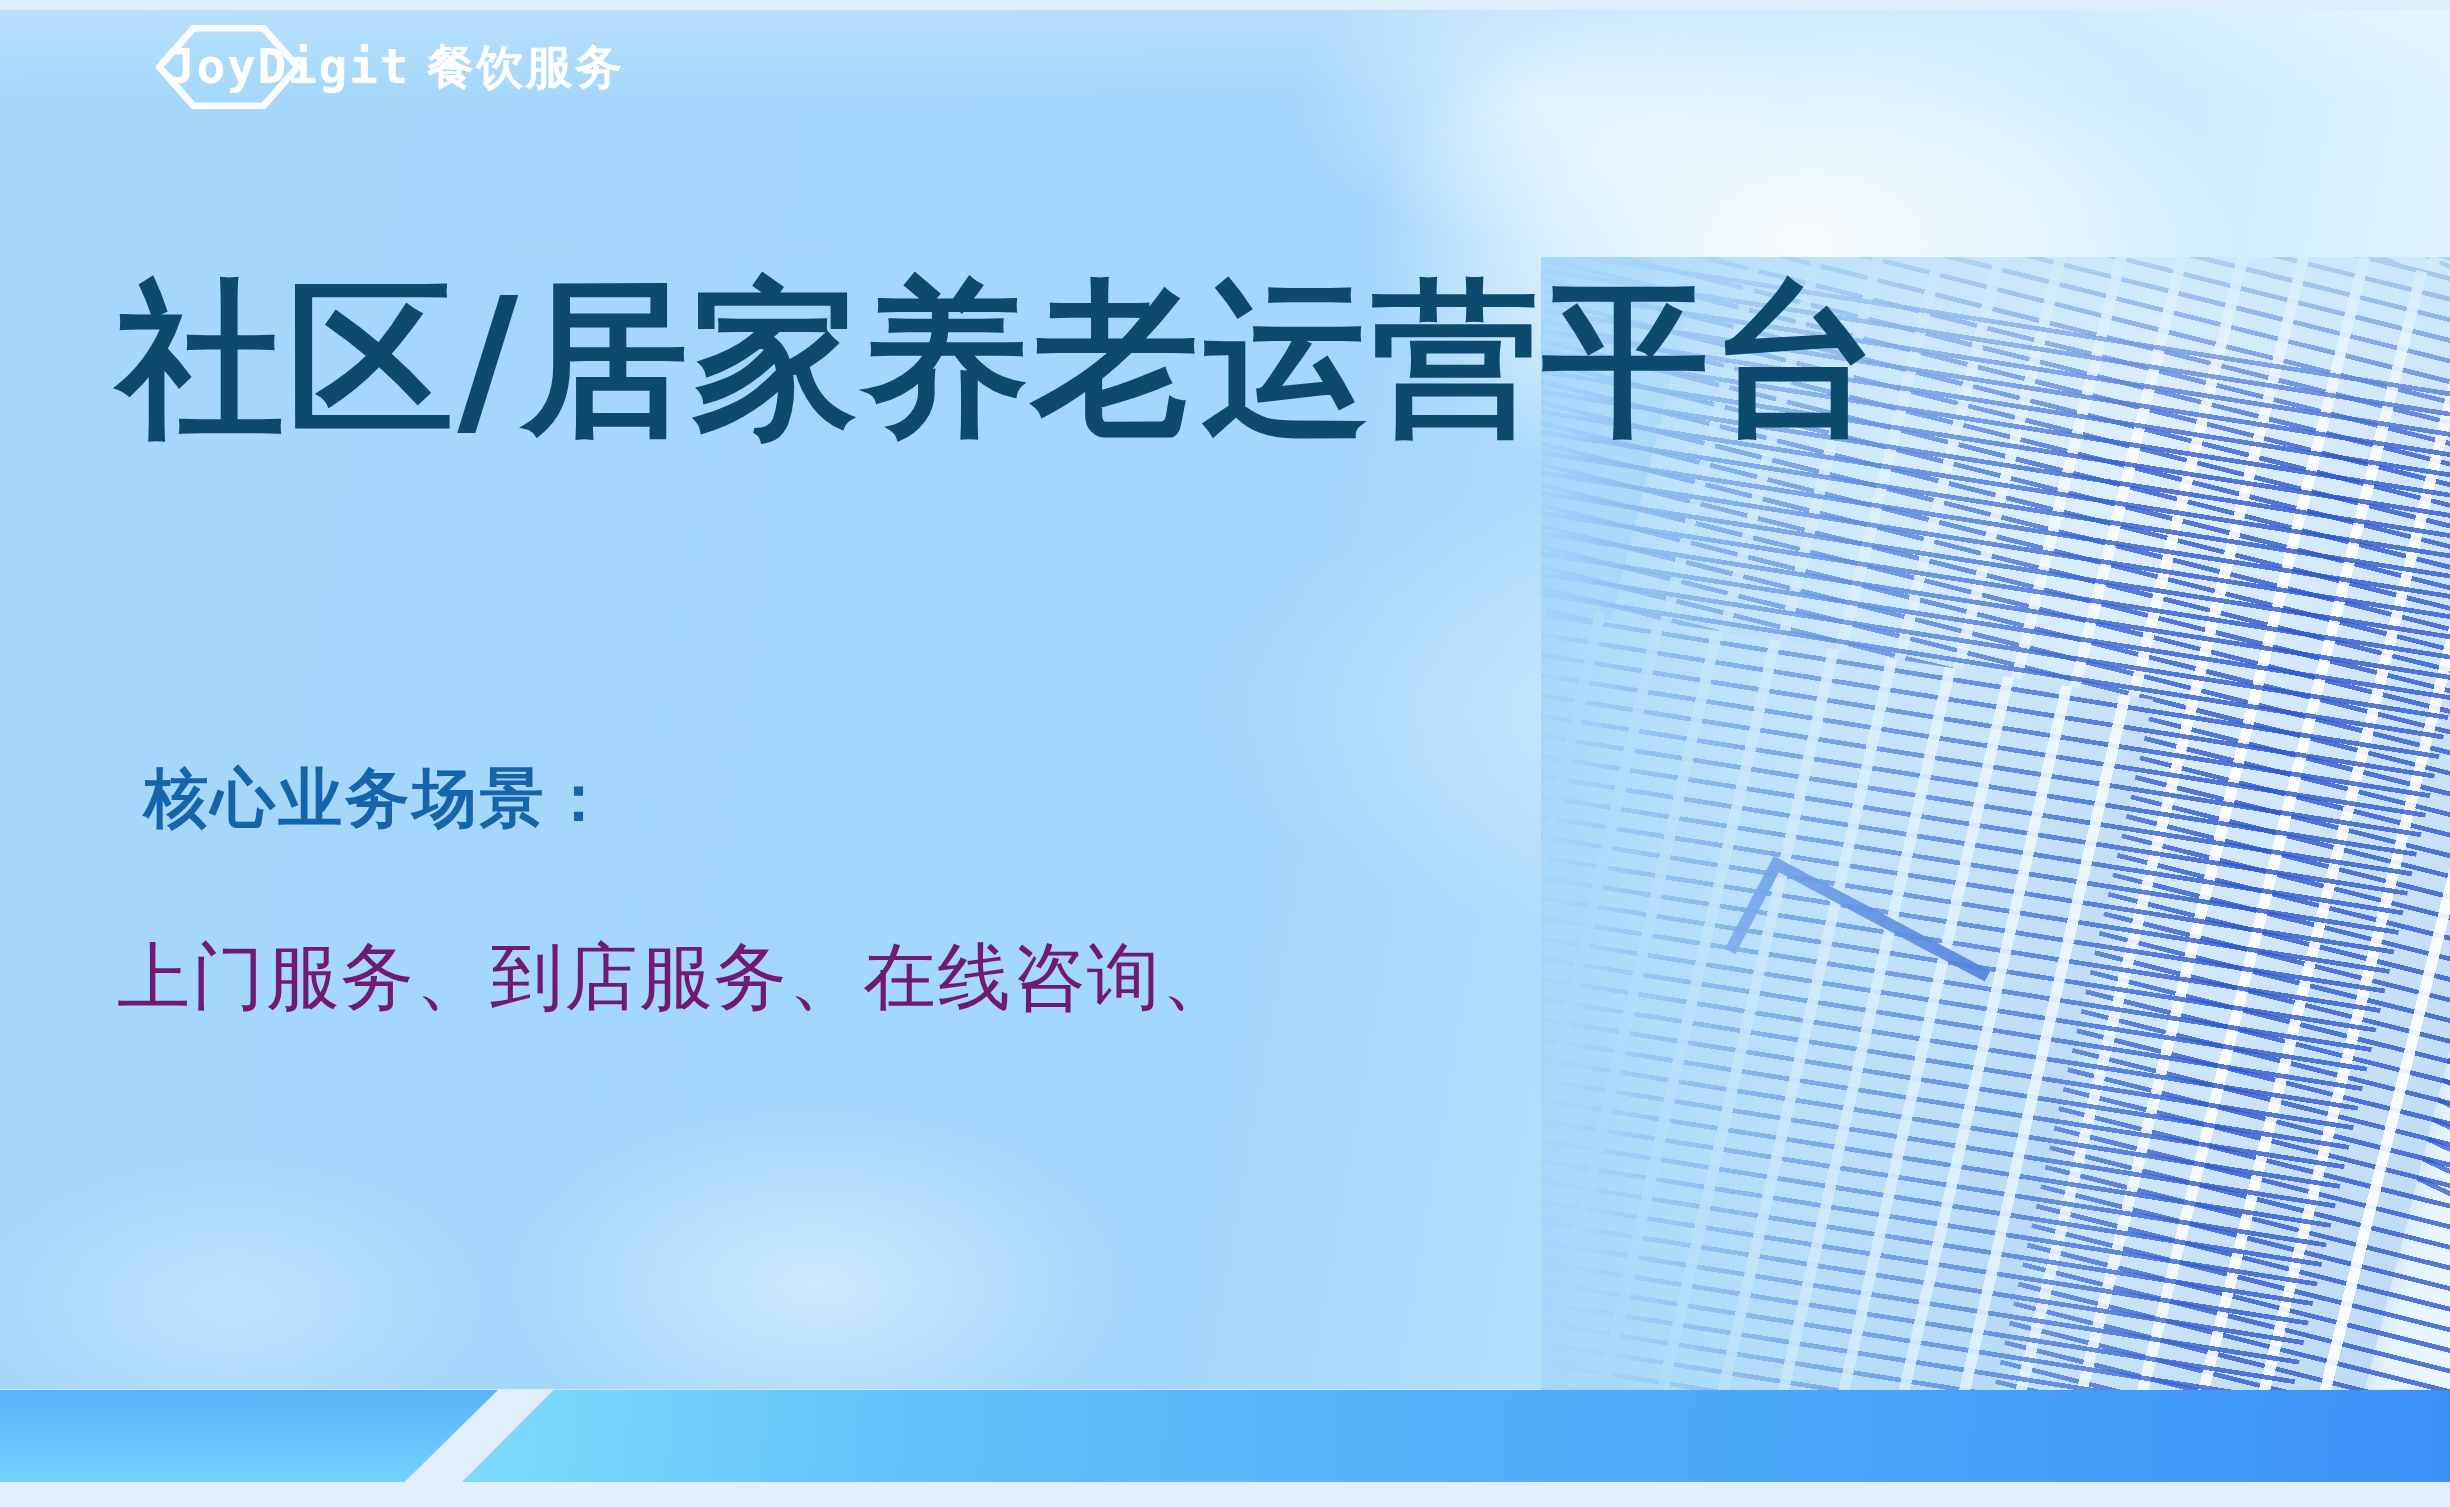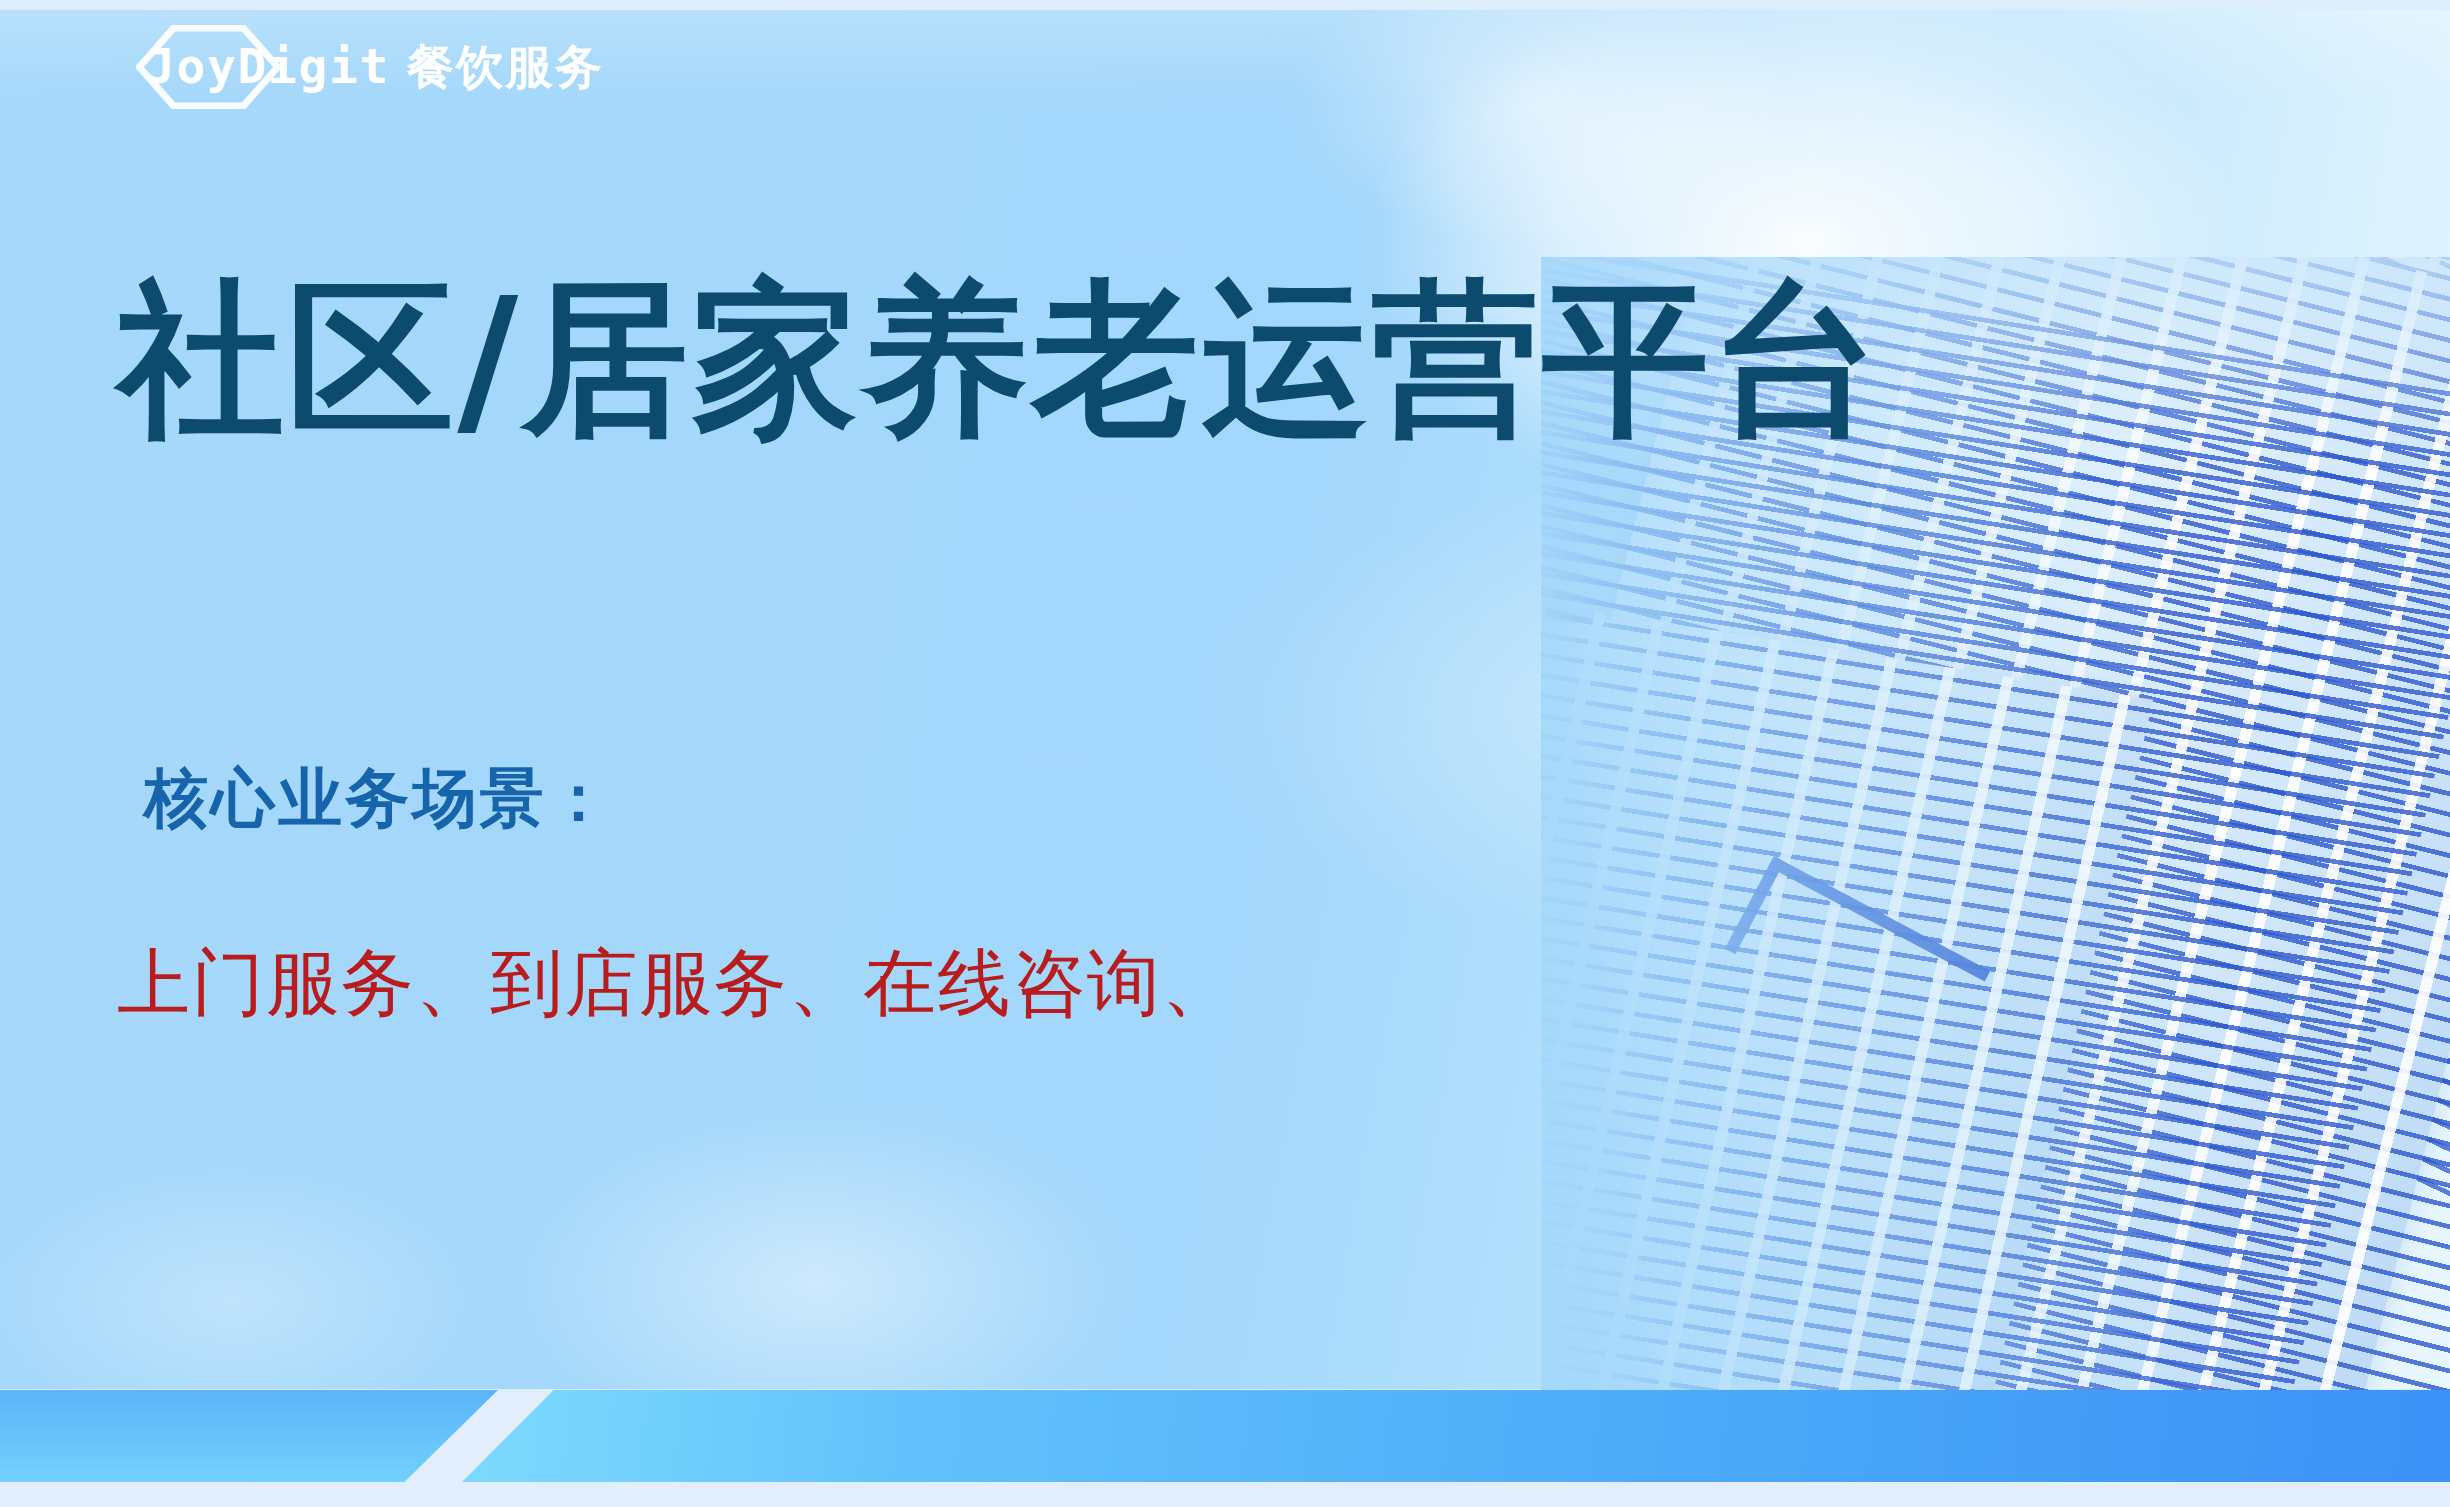--- a/index.html
+++ b/index.html
@@ -143,21 +143,21 @@
     inset: 0;
     background:
       linear-gradient(265deg, rgba(165,216,251,0) 30%, rgba(165,216,251,0.55) 72%, rgba(165,216,251,0.95) 92%, rgba(165,216,251,1) 100%),
       linear-gradient(180deg, rgba(200,230,252,0.80) 0%, rgba(200,230,252,0) 18%);
     pointer-events: none;
   }
 
   
   .logo {
     position: absolute;
-    left: 132px;
+    left: 152px;
     top: 23px;
     height: 86px;
     display: flex;
     align-items: center;
   }
   .logo-hex {
     position: absolute;
     left: 3.9px;
     top: 1.6px;
     width: 145px;
@@ -213,26 +213,26 @@
     font-size: 64px;
     line-height: 1;
     letter-spacing: 3.1px;
     color: #1664ab;
     white-space: nowrap;
   }
   .scenario-list {
     position: absolute;
     left: 117px;
     top: 922px;
-    font-family: Liberation Sans, sans-serif;
+    font-family: Liberation Mono, monospace;
     font-weight: 400;
     font-size: 73px;
     line-height: 1.68;
     letter-spacing: 1.6px;
-    color: #b91c1c;
+    color: #701a75;
   }
   .scenario-list .line { white-space: nowrap; display: block; }
 
   
   .bottom-band {
     position: absolute;
     left: 0;
     bottom: 0;
     width: 2450px;
     height: 118px;

